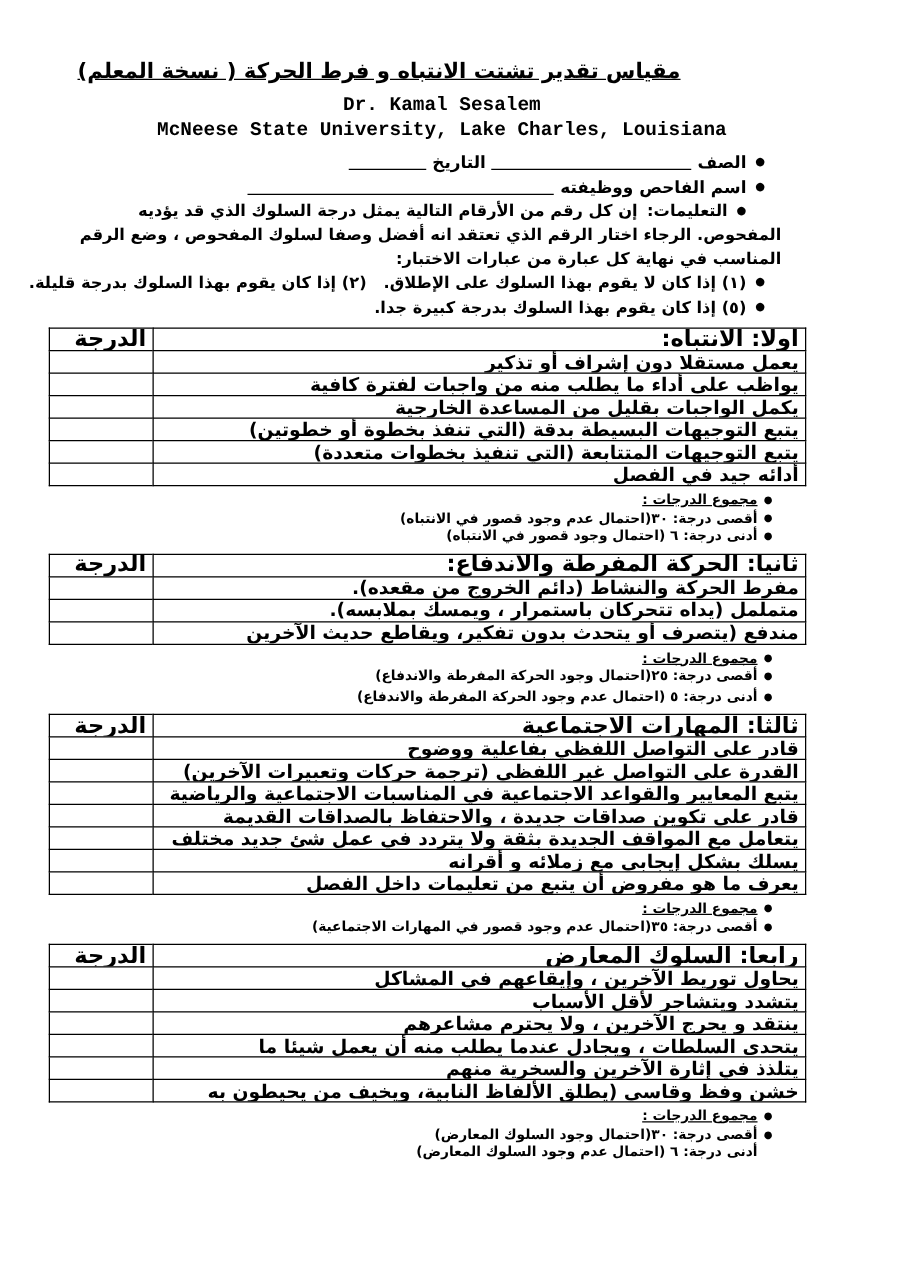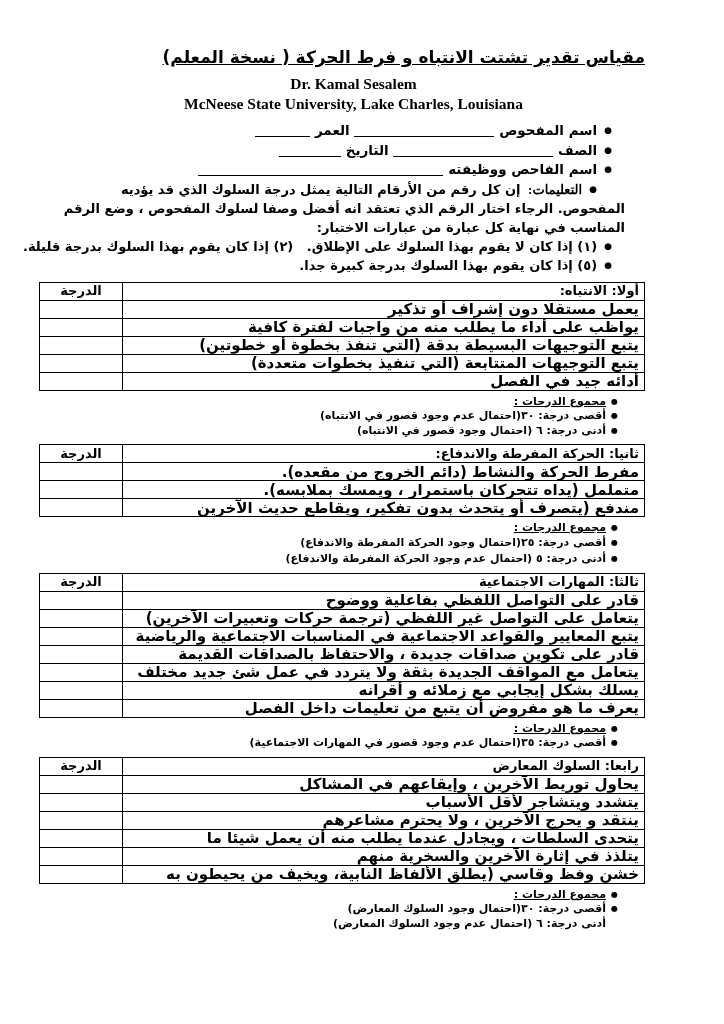--- a/index.html
+++ b/index.html
@@ -3,60 +3,54 @@
 <meta charset="utf-8">
 <style>
   html,body{margin:0;padding:0;background:#888;}
   body{width:724px;height:1024px;overflow:hidden;background:#fff;}
   .page{
     position:relative;width:724px;height:1024px;box-sizing:border-box;
     padding:44px 79px 0 62px;direction:rtl;color:#000;
     font-family:"DejaVu Sans",sans-serif;font-weight:700;background:#fff;
   }
   
-  .doc-title{font-size:17px;line-height:26px;text-align:right;text-decoration:underline;margin:0 0 4px;}
-  .latin{font-family:Liberation Serif, serif;font-size:15.5px;line-height:20px;text-align:center;margin:0;direction:ltr;}
+  .doc-title{font-size:17px;line-height:26px;text-align:left;text-decoration:underline;margin:0 0 4px;}
+  .latin{font-family:Liberation Mono, monospace;font-size:15.5px;line-height:20px;text-align:center;margin:0;direction:ltr;}
   
   .bullet{display:inline-block;font-size:9px;vertical-align:2px;margin-left:7px;}
   .bullet.sm{font-size:8px;margin-left:5px;vertical-align:1px;}
   .bullet.hidden{visibility:hidden;}
   .field-line{font-size:13.5px;line-height:19.5px;padding-right:33px;white-space:nowrap;}
   .fill{display:inline-block;border-bottom:1.4px solid #000;height:13px;vertical-align:-2px;}
   .w140{width:140px;} .w55{width:55px;} .w160{width:160px;} .w62{width:62px;} .w245{width:245px;}
   .instr{font-size:13px;line-height:19px;margin:0;padding-right:20px;text-indent:14px;text-align:right;}
-  .instr-label{margin-left:3px;font-family:Liberation Serif, serif;}
+  .instr-label{margin-left:3px;}
   .rating-line{font-size:13px;line-height:18.5px;padding-right:33px;white-space:nowrap;}
   
   table.rt{border-collapse:collapse;width:583px;margin:6px 0 0;table-layout:fixed;}
   table.rt td{border:1.6px solid #000;height:16px;line-height:16px;font-size:15px;padding:0.5px 5px;overflow:hidden;white-space:nowrap;}
   td.item{width:511px;text-align:right;margin-top:33px;}
   td.score{width:72px;text-align:center;}
-  tr.hdr td{font-size:13px;}
+  tr.hdr td{font-size:18px;text-align:right;}
   
   .totals{margin:4px 0 2px;padding-right:27px;font-size:11px;line-height:14.5px;}
   .totals .line{white-space:nowrap;}
   .totals .lbl{text-decoration:underline;}
   .gap{margin-top:2px;}
 </style>
 </head>
 <body>
 
 <div class="page">
 
   <h1 class="doc-title">مقياس تقدير تشتت الانتباه و فرط الحركة ( نسخة المعلم)</h1>
   <p class="latin">Dr. Kamal Sesalem</p>
   <p class="latin" style="margin-bottom:7px;">McNeese State University, Lake Charles, Louisiana</p>
 
   <div class="field-line">
-    <span class="bullet">●</span><span>اسم المفحوص</span>
-    <span class="fill w140"></span>
-    <span>العمر</span>
-    <span class="fill w55"></span>
-  </div>
-  <div class="field-line">
     <span class="bullet">●</span><span>الصف</span>
     <span class="fill w160"></span>
     <span>التاريخ</span>
     <span class="fill w62"></span>
   </div>
   <div class="field-line">
     <span class="bullet">●</span><span>اسم الفاحص ووظيفته</span>
     <span class="fill w245"></span>
   </div>
 
@@ -73,20 +67,24 @@
     </tr>
     <tr>
           <td class="item">يعمل مستقلا دون إشراف أو تذكير</td>
           <td class="score"></td>
         </tr>
     <tr>
           <td class="item">يواظب على أداء ما يطلب منه من واجبات لفترة كافية</td>
           <td class="score"></td>
         </tr>
     <tr>
+          <td class="item">يكمل الواجبات بقليل من المساعدة الخارجية</td>
+          <td class="score"></td>
+        </tr>
+    <tr>
           <td class="item">يتبع التوجيهات البسيطة بدقة (التي تنفذ بخطوة أو خطوتين)</td>
           <td class="score"></td>
         </tr>
     <tr>
           <td class="item">يتبع التوجيهات المتتابعة (التي تنفيذ بخطوات متعددة)</td>
           <td class="score"></td>
         </tr>
     <tr>
           <td class="item">أدائه جيد في الفصل</td>
           <td class="score"></td>
@@ -129,21 +127,21 @@
     <tbody>
         <tr class="hdr">
       <td class="item">ثالثا: المهارات الاجتماعية</td>
       <td class="score">الدرجة</td>
     </tr>
     <tr>
           <td class="item">قادر على التواصل اللفظي بفاعلية ووضوح</td>
           <td class="score"></td>
         </tr>
     <tr>
-          <td class="item">يتعامل على التواصل غير اللفظي (ترجمة حركات وتعبيرات الآخرين)</td>
+          <td class="item">القدرة على التواصل غير اللفظي (ترجمة حركات وتعبيرات الآخرين)</td>
           <td class="score"></td>
         </tr>
     <tr>
           <td class="item">يتبع المعايير والقواعد الاجتماعية في المناسبات الاجتماعية والرياضية</td>
           <td class="score"></td>
         </tr>
     <tr>
           <td class="item">قادر على تكوين صداقات جديدة ، والاحتفاظ بالصداقات القديمة</td>
           <td class="score"></td>
         </tr>

